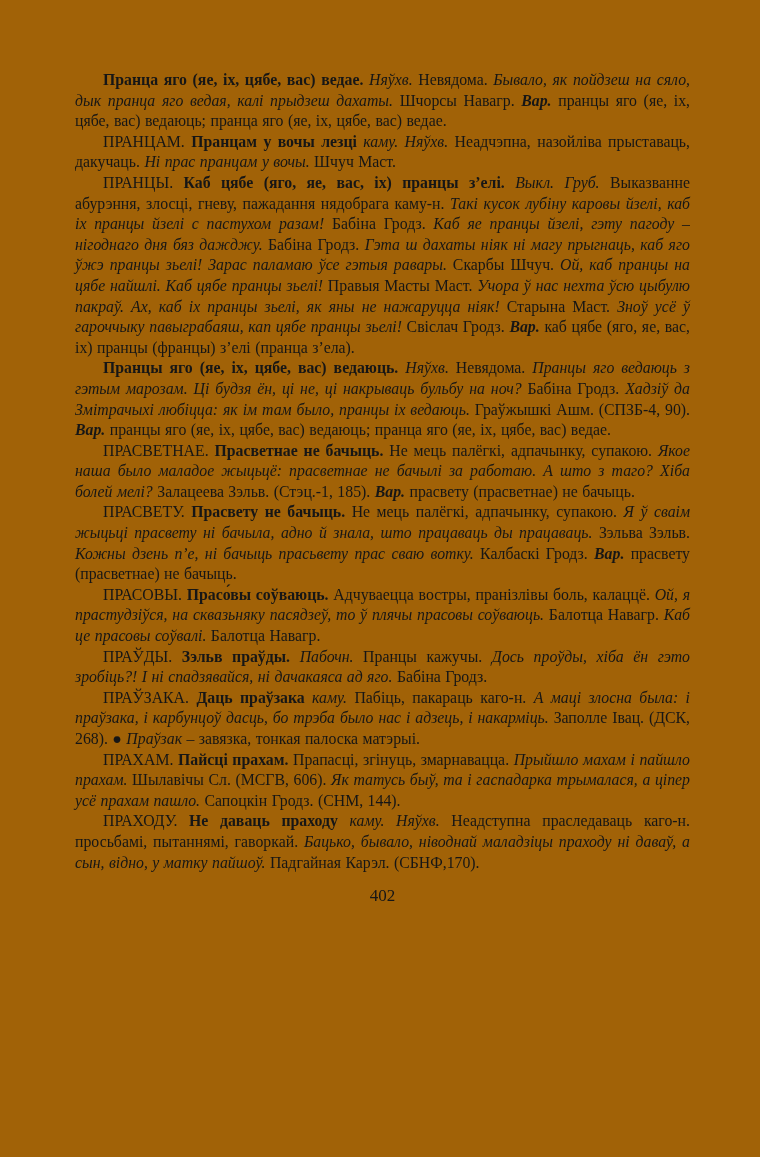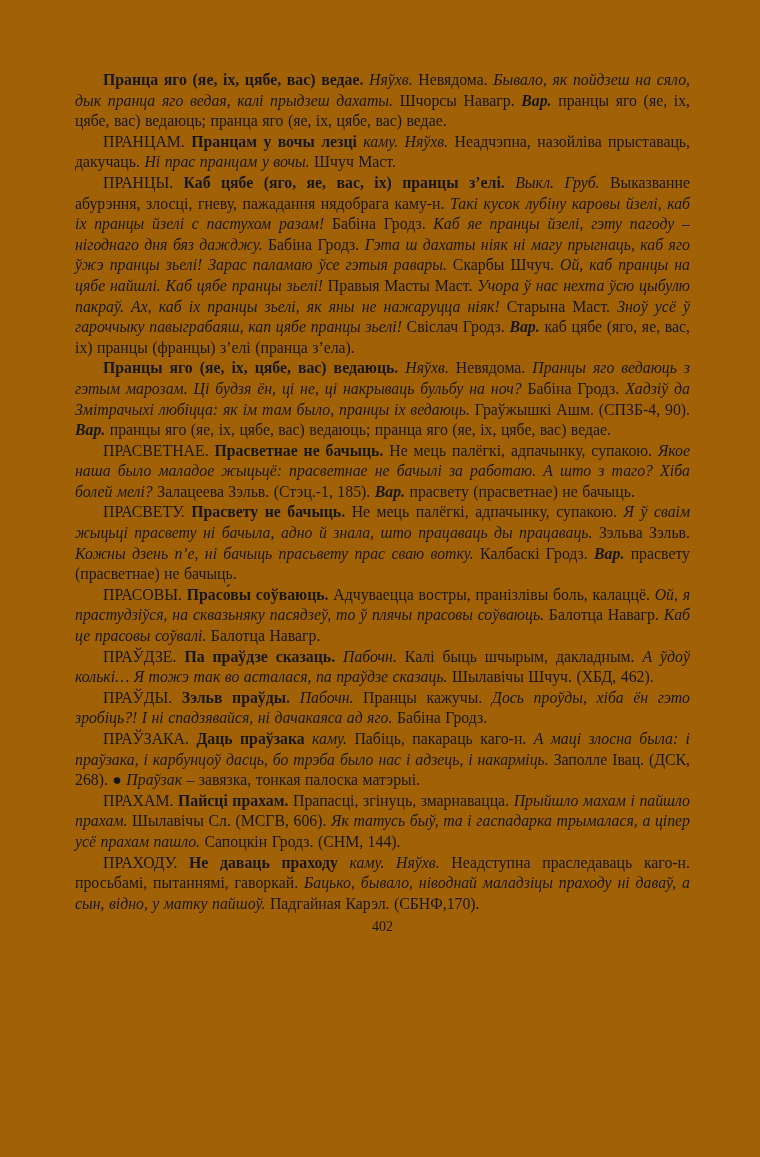--- a/index.html
+++ b/index.html
@@ -21,38 +21,37 @@
     font-size:15.8px;
     line-height:20.6px;
     word-spacing:0.5px;
   }
   .plain{font-style:normal;font-weight:normal;}
   .bold{font-weight:bold;font-style:normal;}
   .italic{font-style:italic;font-weight:normal;}
   .bolditalic{font-weight:bold;font-style:italic;}
   .page-number{
     text-align:center;
-    font-size:14px;
+    font-size:17px;
     line-height:21px;
-    margin-top:2px;
+    margin-top:12px;
     width:615px;
   }
 </style>
 </head>
 <body>
 
 <div class="page">
   <div class="text-block">
       <p class="entry"><span class="run bold">Пранца яго (яе, іх, цябе, вас) ведае. </span><span class="run italic">Няўхв. </span><span class="run plain">Невядома. </span><span class="run italic">Бывало, як пойдзеш на сяло, дык пранца яго ведая, калі прыдзеш дахаты. </span><span class="run plain">Шчорсы Навагр. </span><span class="run bolditalic">Вар. </span><span class="run plain">пранцы яго (яе, іх, цябе, вас) ведаюць; пранца яго (яе, іх, цябе, вас) ведае.</span></p>
       <p class="entry"><span class="run plain">ПРАНЦАМ. </span><span class="run bold">Пранцам у вочы лезці </span><span class="run italic">каму. Няўхв. </span><span class="run plain">Неадчэпна, назойліва прыставаць, дакучаць. </span><span class="run italic">Ні прас пранцам у вочы. </span><span class="run plain">Шчуч Маст.</span></p>
       <p class="entry"><span class="run plain">ПРАНЦЫ. </span><span class="run bold">Каб цябе (яго, яе, вас, іх) пранцы з’елі. </span><span class="run italic">Выкл. Груб. </span><span class="run plain">Выказванне абурэння, злосці, гневу, пажадання нядобрага каму-н. </span><span class="run italic">Такі кусок лубіну каровы йзелі, каб іх пранцы йзелі с пастухом разам! </span><span class="run plain">Бабіна Гродз. </span><span class="run italic">Каб яе пранцы йзелі, гэту пагоду – нігоднаго дня бяз дажджу. </span><span class="run plain">Бабіна Гродз. </span><span class="run italic">Гэта ш дахаты ніяк ні магу прыгнаць, каб яго ўжэ пранцы зьелі! Зарас паламаю ўсе гэтыя равары. </span><span class="run plain">Скарбы Шчуч. </span><span class="run italic">Ой, каб пранцы на цябе найшлі. Каб цябе пранцы зьелі! </span><span class="run plain">Правыя Масты Маст. </span><span class="run italic">Учора ў нас нехта ўсю цыбулю пакраў. Ах, каб іх пранцы зьелі, як яны не нажаруцца ніяк! </span><span class="run plain">Старына Маст. </span><span class="run italic">Зноў усё ў гароччыку павыграбаяш, кап цябе пранцы зьелі! </span><span class="run plain">Свіслач Гродз. </span><span class="run bolditalic">Вар. </span><span class="run plain">каб цябе (яго, яе, вас, іх) пранцы (францы) з’елі (пранца з’ела).</span></p>
       <p class="entry"><span class="run bold">Пранцы яго (яе, іх, цябе, вас) ведаюць. </span><span class="run italic">Няўхв. </span><span class="run plain">Невядома. </span><span class="run italic">Пранцы яго ведаюць з гэтым марозам. Ці будзя ён, ці не, ці накрываць бульбу на ноч? </span><span class="run plain">Бабіна Гродз. </span><span class="run italic">Хадзіў да Змітрачыхі любіцца: як ім там было, пранцы іх ведаюць. </span><span class="run plain">Граўжышкі Ашм. (СПЗБ-4, 90). </span><span class="run bolditalic">Вар. </span><span class="run plain">пранцы яго (яе, іх, цябе, вас) ведаюць; пранца яго (яе, іх, цябе, вас) ведае.</span></p>
       <p class="entry"><span class="run plain">ПРАСВЕТНАЕ. </span><span class="run bold">Прасветнае не бачыць. </span><span class="run plain">Не мець палёгкі, адпачынку, супакою. </span><span class="run italic">Якое наша было маладое жыцьцё: прасветнае не бачылі за работаю. А што з таго? Хіба болей мелі? </span><span class="run plain">Залацеева Зэльв. (Стэц.-1, 185). </span><span class="run bolditalic">Вар. </span><span class="run plain">прасвету (прасветнае) не бачыць.</span></p>
       <p class="entry"><span class="run plain">ПРАСВЕТУ. </span><span class="run bold">Прасвету не бачыць. </span><span class="run plain">Не мець палёгкі, адпачынку, супакою. </span><span class="run italic">Я ў сваім жыцьці прасвету ні бачыла, адно й знала, што працаваць ды працаваць. </span><span class="run plain">Зэльва Зэльв. </span><span class="run italic">Кожны дзень п’е, ні бачыць прасьвету прас сваю вотку. </span><span class="run plain">Калбаскі Гродз. </span><span class="run bolditalic">Вар. </span><span class="run plain">прасвету (прасветнае) не бачыць.</span></p>
       <p class="entry"><span class="run plain">ПРАСОВЫ. </span><span class="run bold">Прасо́вы соўваюць. </span><span class="run plain">Адчуваецца востры, пранізлівы боль, калаццё. </span><span class="run italic">Ой, я прастудзіўся, на сквазьняку пасядзеў, то ў плячы прасовы соўваюць. </span><span class="run plain">Балотца Навагр. </span><span class="run italic">Каб це прасовы соўвалі. </span><span class="run plain">Балотца Навагр.</span></p>
-      <p class="entry"><span class="run plain">ПРАЎДЗЕ. </span><span class="run bold">Па праўдзе сказаць. </span><span class="run italic">Пабочн. </span><span class="run plain">Калі быць шчырым, дакладным. </span><span class="run italic">А ўдоў колькі… Я тожэ так во асталася, па праўдзе сказаць. </span><span class="run plain">Шылавічы Шчуч. (ХБД, 462).</span></p>
       <p class="entry"><span class="run plain">ПРАЎДЫ. </span><span class="run bold">Зэльв праўды. </span><span class="run italic">Пабочн. </span><span class="run plain">Пранцы кажучы. </span><span class="run italic">Дось проўды, хіба ён гэто зробіць?! І ні спадзявайся, ні дачакаяса ад яго. </span><span class="run plain">Бабіна Гродз.</span></p>
       <p class="entry"><span class="run plain">ПРАЎЗАКА. </span><span class="run bold">Даць праўзака </span><span class="run italic">каму. </span><span class="run plain">Пабіць, пакараць каго-н. </span><span class="run italic">А маці злосна была: і праўзака, і карбунцоў дасць, бо трэба было нас і адзець, і накарміць. </span><span class="run plain">Заполле Івац. (ДСК, 268). ● </span><span class="run italic">Праўзак</span><span class="run plain"> –  завязка, тонкая палоска матэрыі.</span></p>
       <p class="entry"><span class="run plain">ПРАХАМ. </span><span class="run bold">Пайсці прахам. </span><span class="run plain">Прапасці, згінуць, змарнавацца. </span><span class="run italic">Прыйшло махам і пайшло прахам. </span><span class="run plain">Шылавічы Сл. (МСГВ, 606). </span><span class="run italic">Як татусь быў, та і гаспадарка трымалася, а ціпер усё прахам пашло. </span><span class="run plain">Сапоцкін Гродз. (СНМ, 144).</span></p>
       <p class="entry"><span class="run plain">ПРАХОДУ. </span><span class="run bold">Не даваць праходу </span><span class="run italic">каму. Няўхв. </span><span class="run plain">Неадступна праследаваць каго-н. просьбамі, пытаннямі, гаворкай. </span><span class="run italic">Бацько, бывало, ніводнай маладзіцы праходу ні даваў, а сын, відно, у матку пайшоў. </span><span class="run plain">Падгайная Карэл. (СБНФ,170).</span></p>
     </div>
   <div class="page-number">402</div>
 </div>
 
 </body></html>

